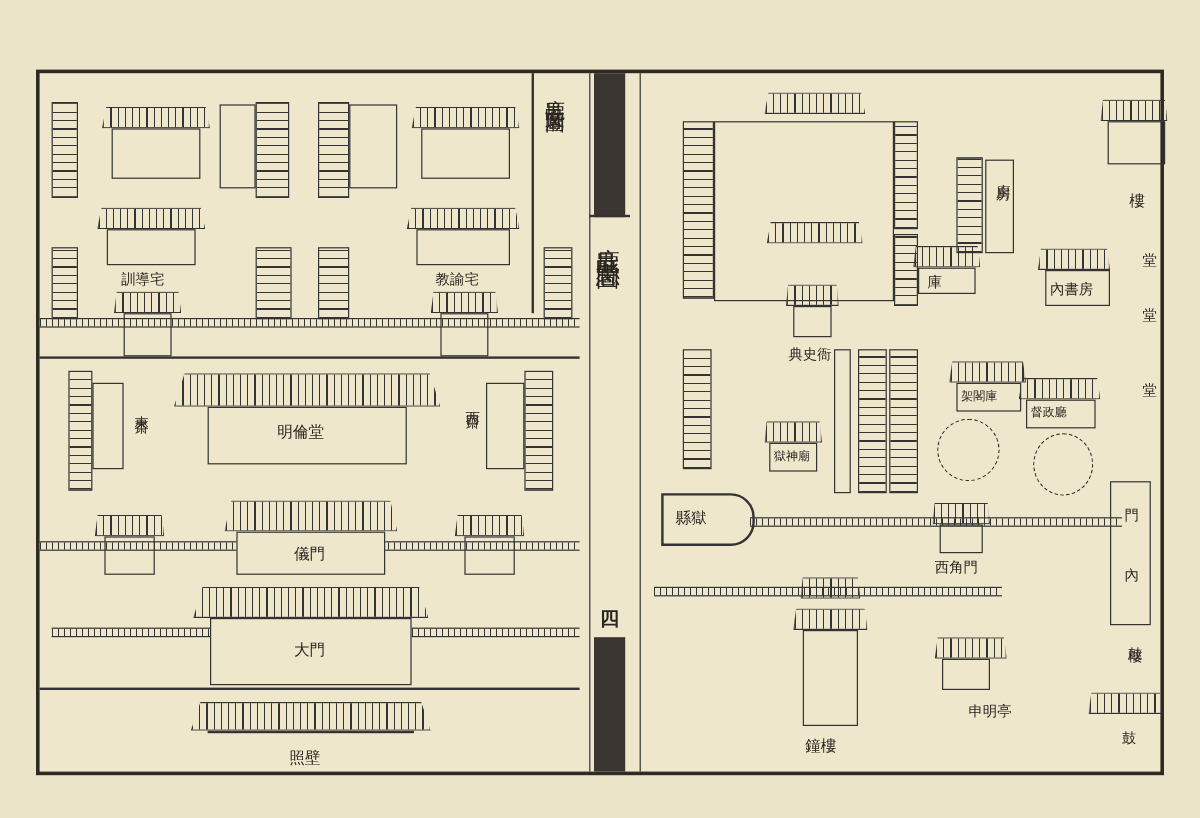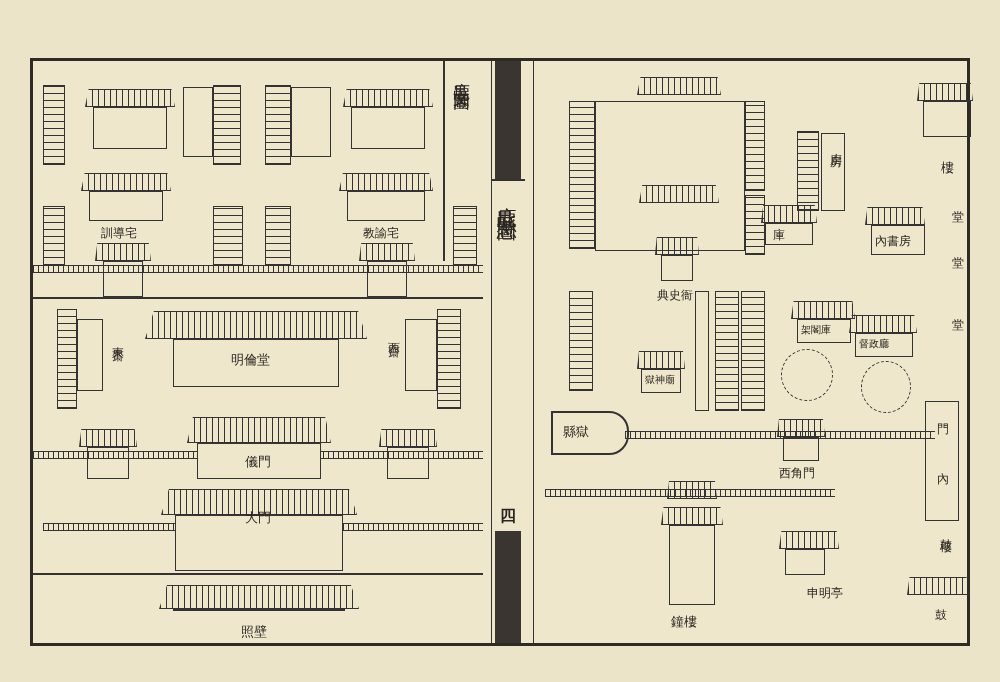--- a/index.html
+++ b/index.html
@@ -86,21 +86,21 @@
     <div class="roof" style="left:346px;top:368px;width:58px;"></div>
     <div class="bldg" style="left:354px;top:386px;width:42px;height:32px;"></div>
     <div class="wall" style="left:0;top:390px;width:450px;"></div>
     <div class="roof" style="left:154px;top:356px;width:144px;height:26px;"></div>
     <div class="bldg" style="left:164px;top:382px;width:124px;height:36px;background:#efe7cb;"></div>
     <div class="lbl" style="left:212px;top:392px;font-size:13px;">儀門</div>
 
     <div class="roof" style="left:128px;top:428px;width:196px;height:26px;"></div>
     <div class="wall" style="left:10px;top:462px;width:440px;"></div>
     <div class="bldg" style="left:142px;top:454px;width:168px;height:56px;background:#efe7cb;"></div>
-    <div class="lbl" style="left:212px;top:448px;font-size:13px;">大門</div>
+    <div class="lbl" style="left:212px;top:472px;font-size:13px;">大門</div>
     <div class="hline" style="left:0;top:512px;width:450px;"></div>
 
     <div class="roof" style="left:126px;top:524px;width:200px;height:24px;"></div>
     <div class="hline" style="left:140px;top:548px;width:172px;"></div>
     <div class="lbl" style="left:208px;top:562px;font-size:13px;">照壁</div>
   </div>
 
   <div class="spine">
     <div class="rule2"></div>
     <div class="bar top"></div>

